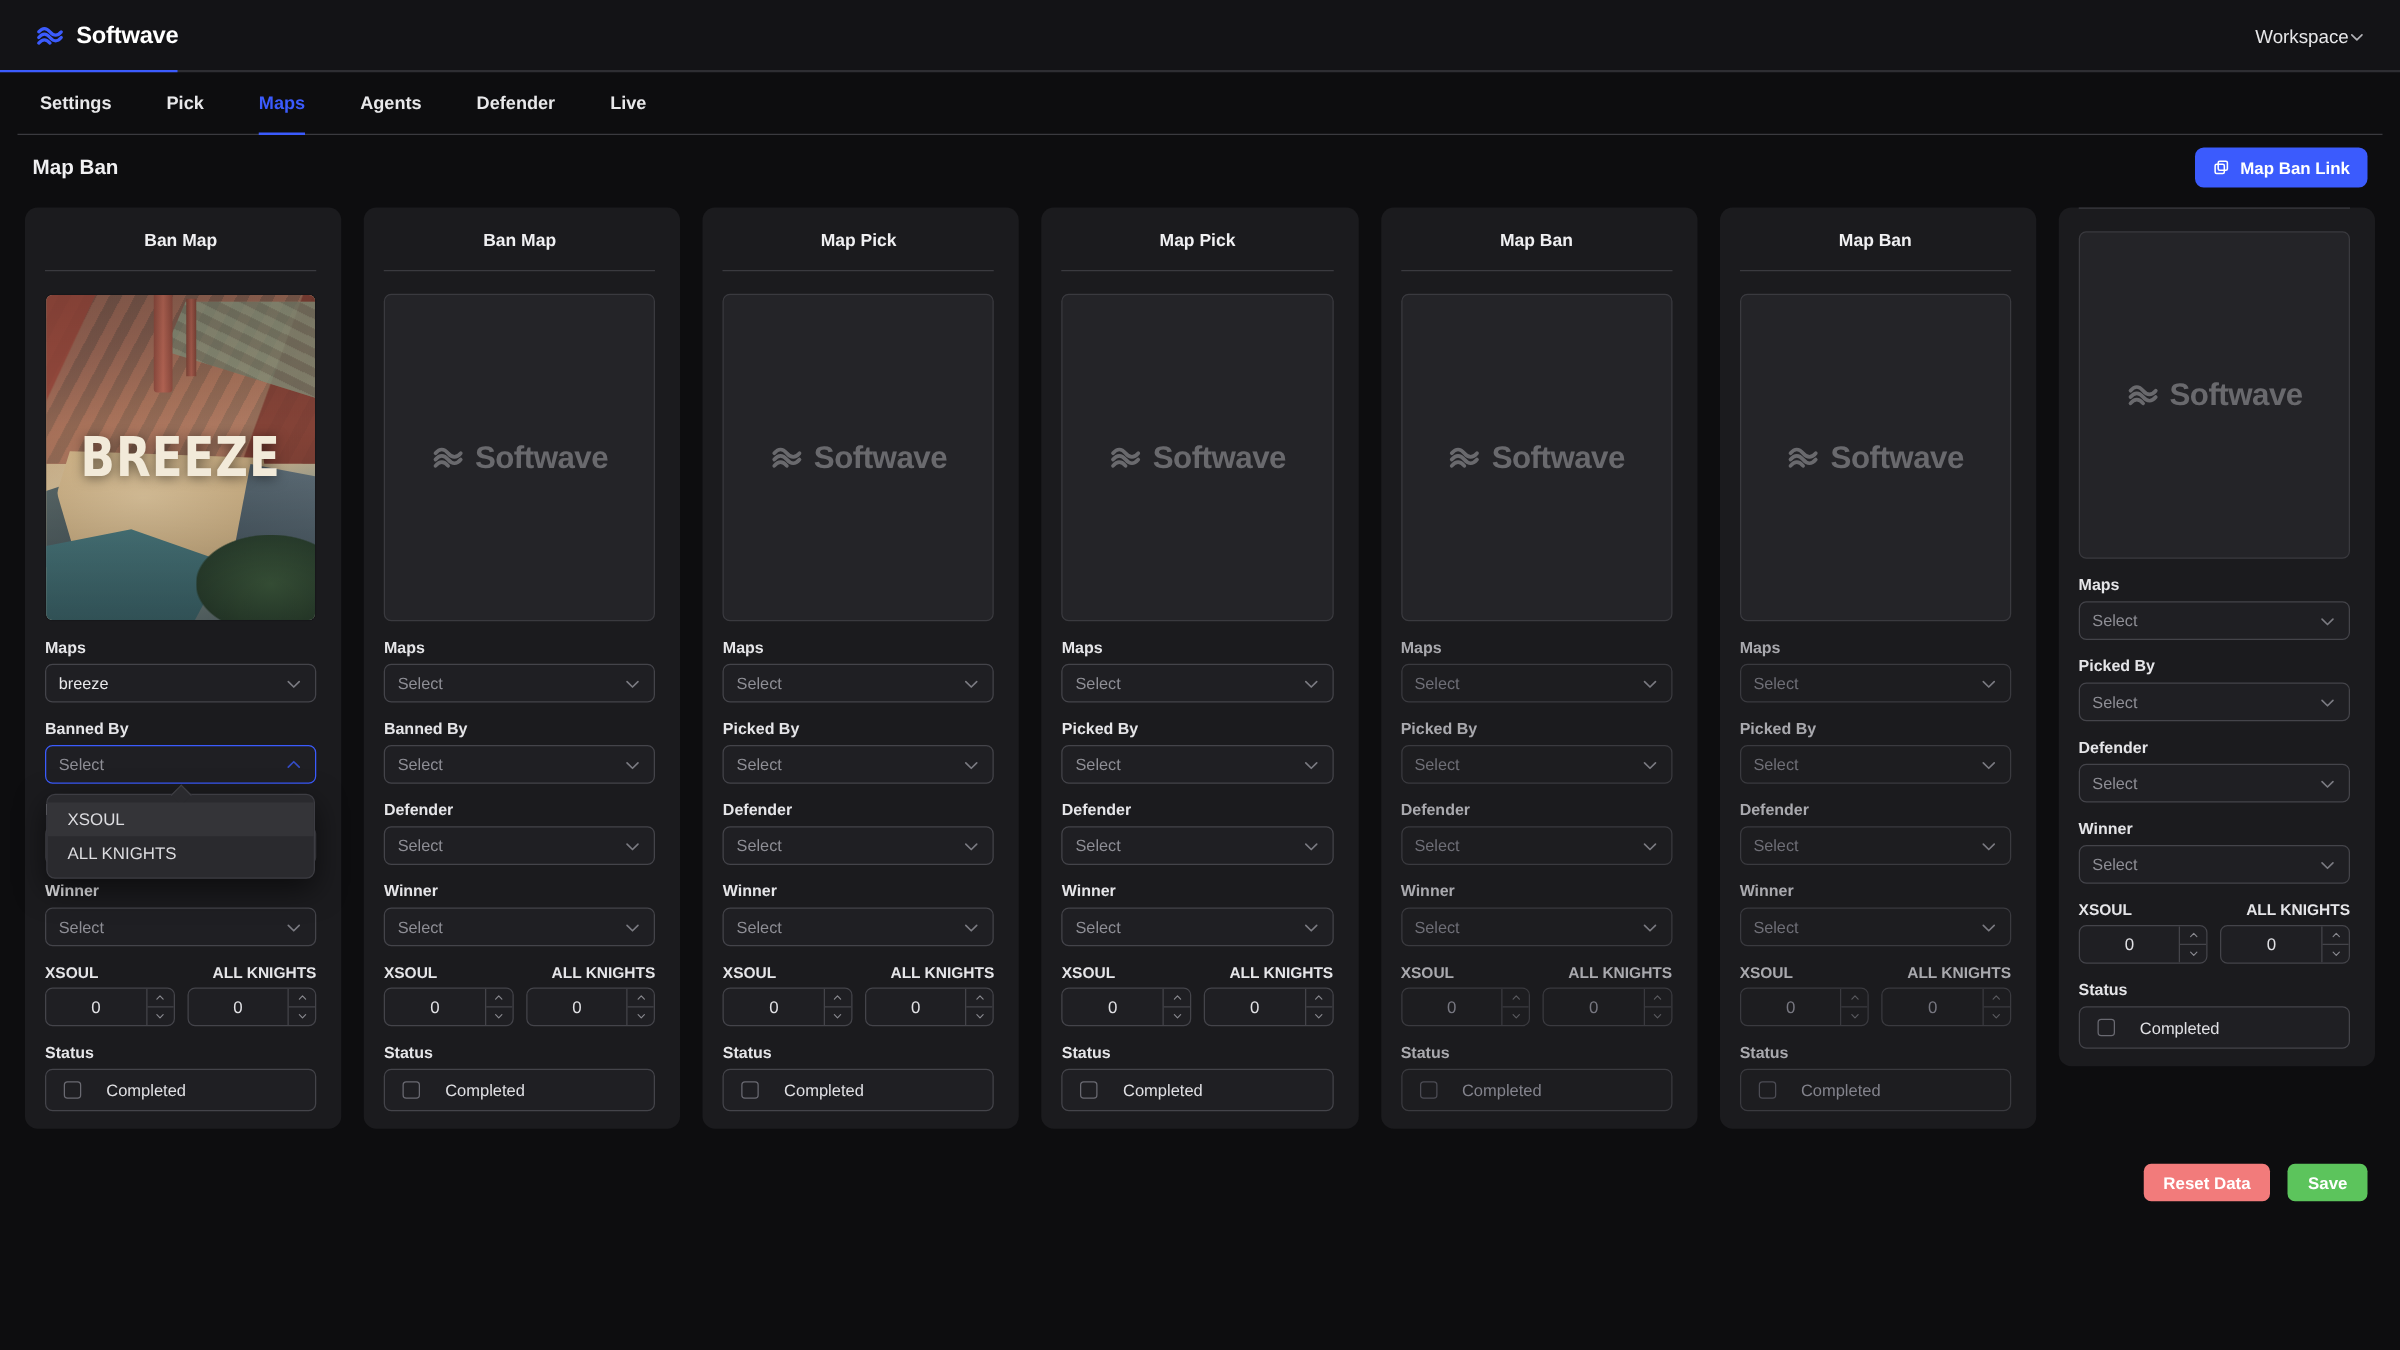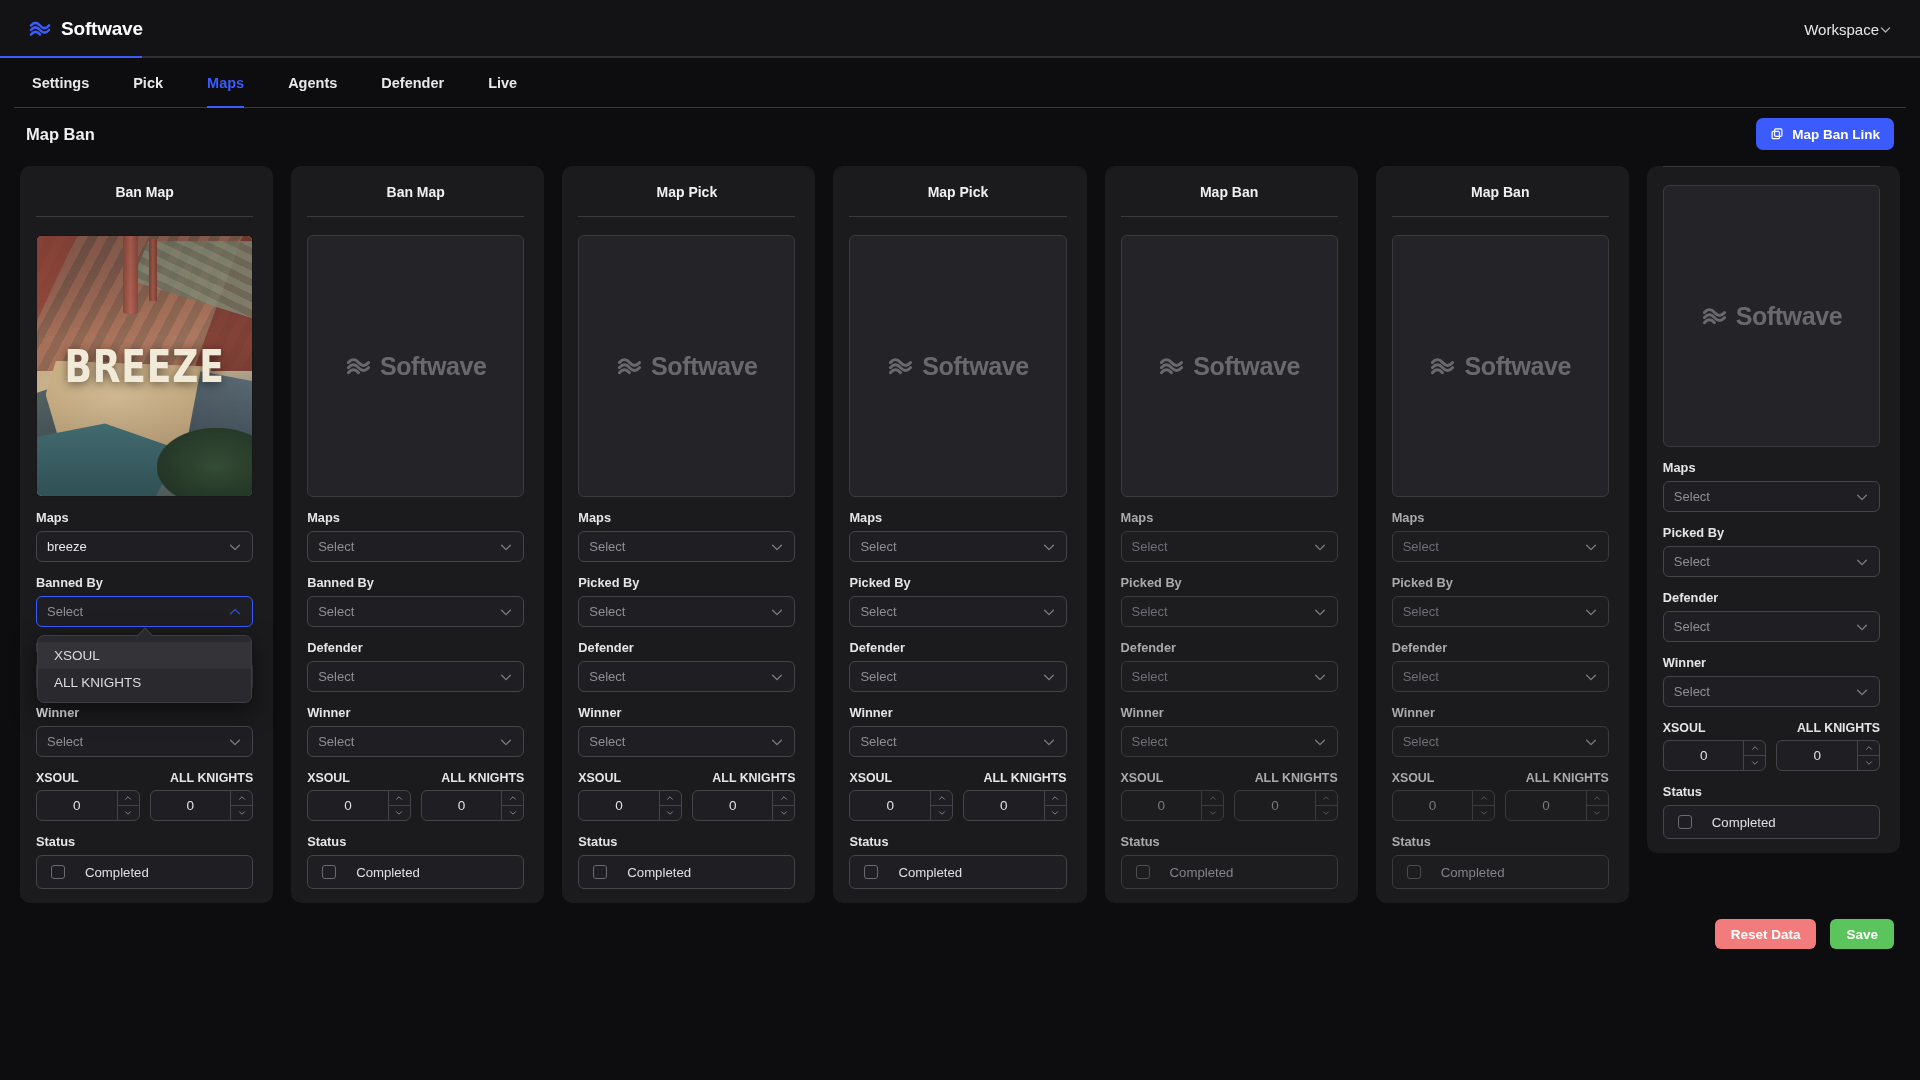--- a/index.html
+++ b/index.html
@@ -227,20 +227,21 @@
   .statusbox.disabled { border-color: #3a3a3f; background: #1d1d20; }
   .cbox { width: 14px; height: 14px; border: 1px solid #6a6a72; border-radius: 3px; background: transparent; flex: 0 0 auto; }
   .statusbox.disabled .cbox { border-color: #4c4c54; }
   .cblabel { font-size: 13.2px; color: #e0e0e4; }
   .statusbox.disabled .cblabel { color: #83838c; }
 
   
   .footer {
     display: flex; justify-content: flex-end; gap: 14px;
     padding: 16px 26px 0 26px;
+    margin-top: 12px;
   }
   .btn {
     height: 30px; padding: 0 16px; border: none; border-radius: 6px;
     font-size: 13.5px; font-weight: 700; color: #fff; cursor: pointer;
     font-family: "Liberation Sans", sans-serif;
   }
   .btn-reset { background: #f27b7b; }
   .btn-save { background: #5cc45c; }
 </style>
 </head>

